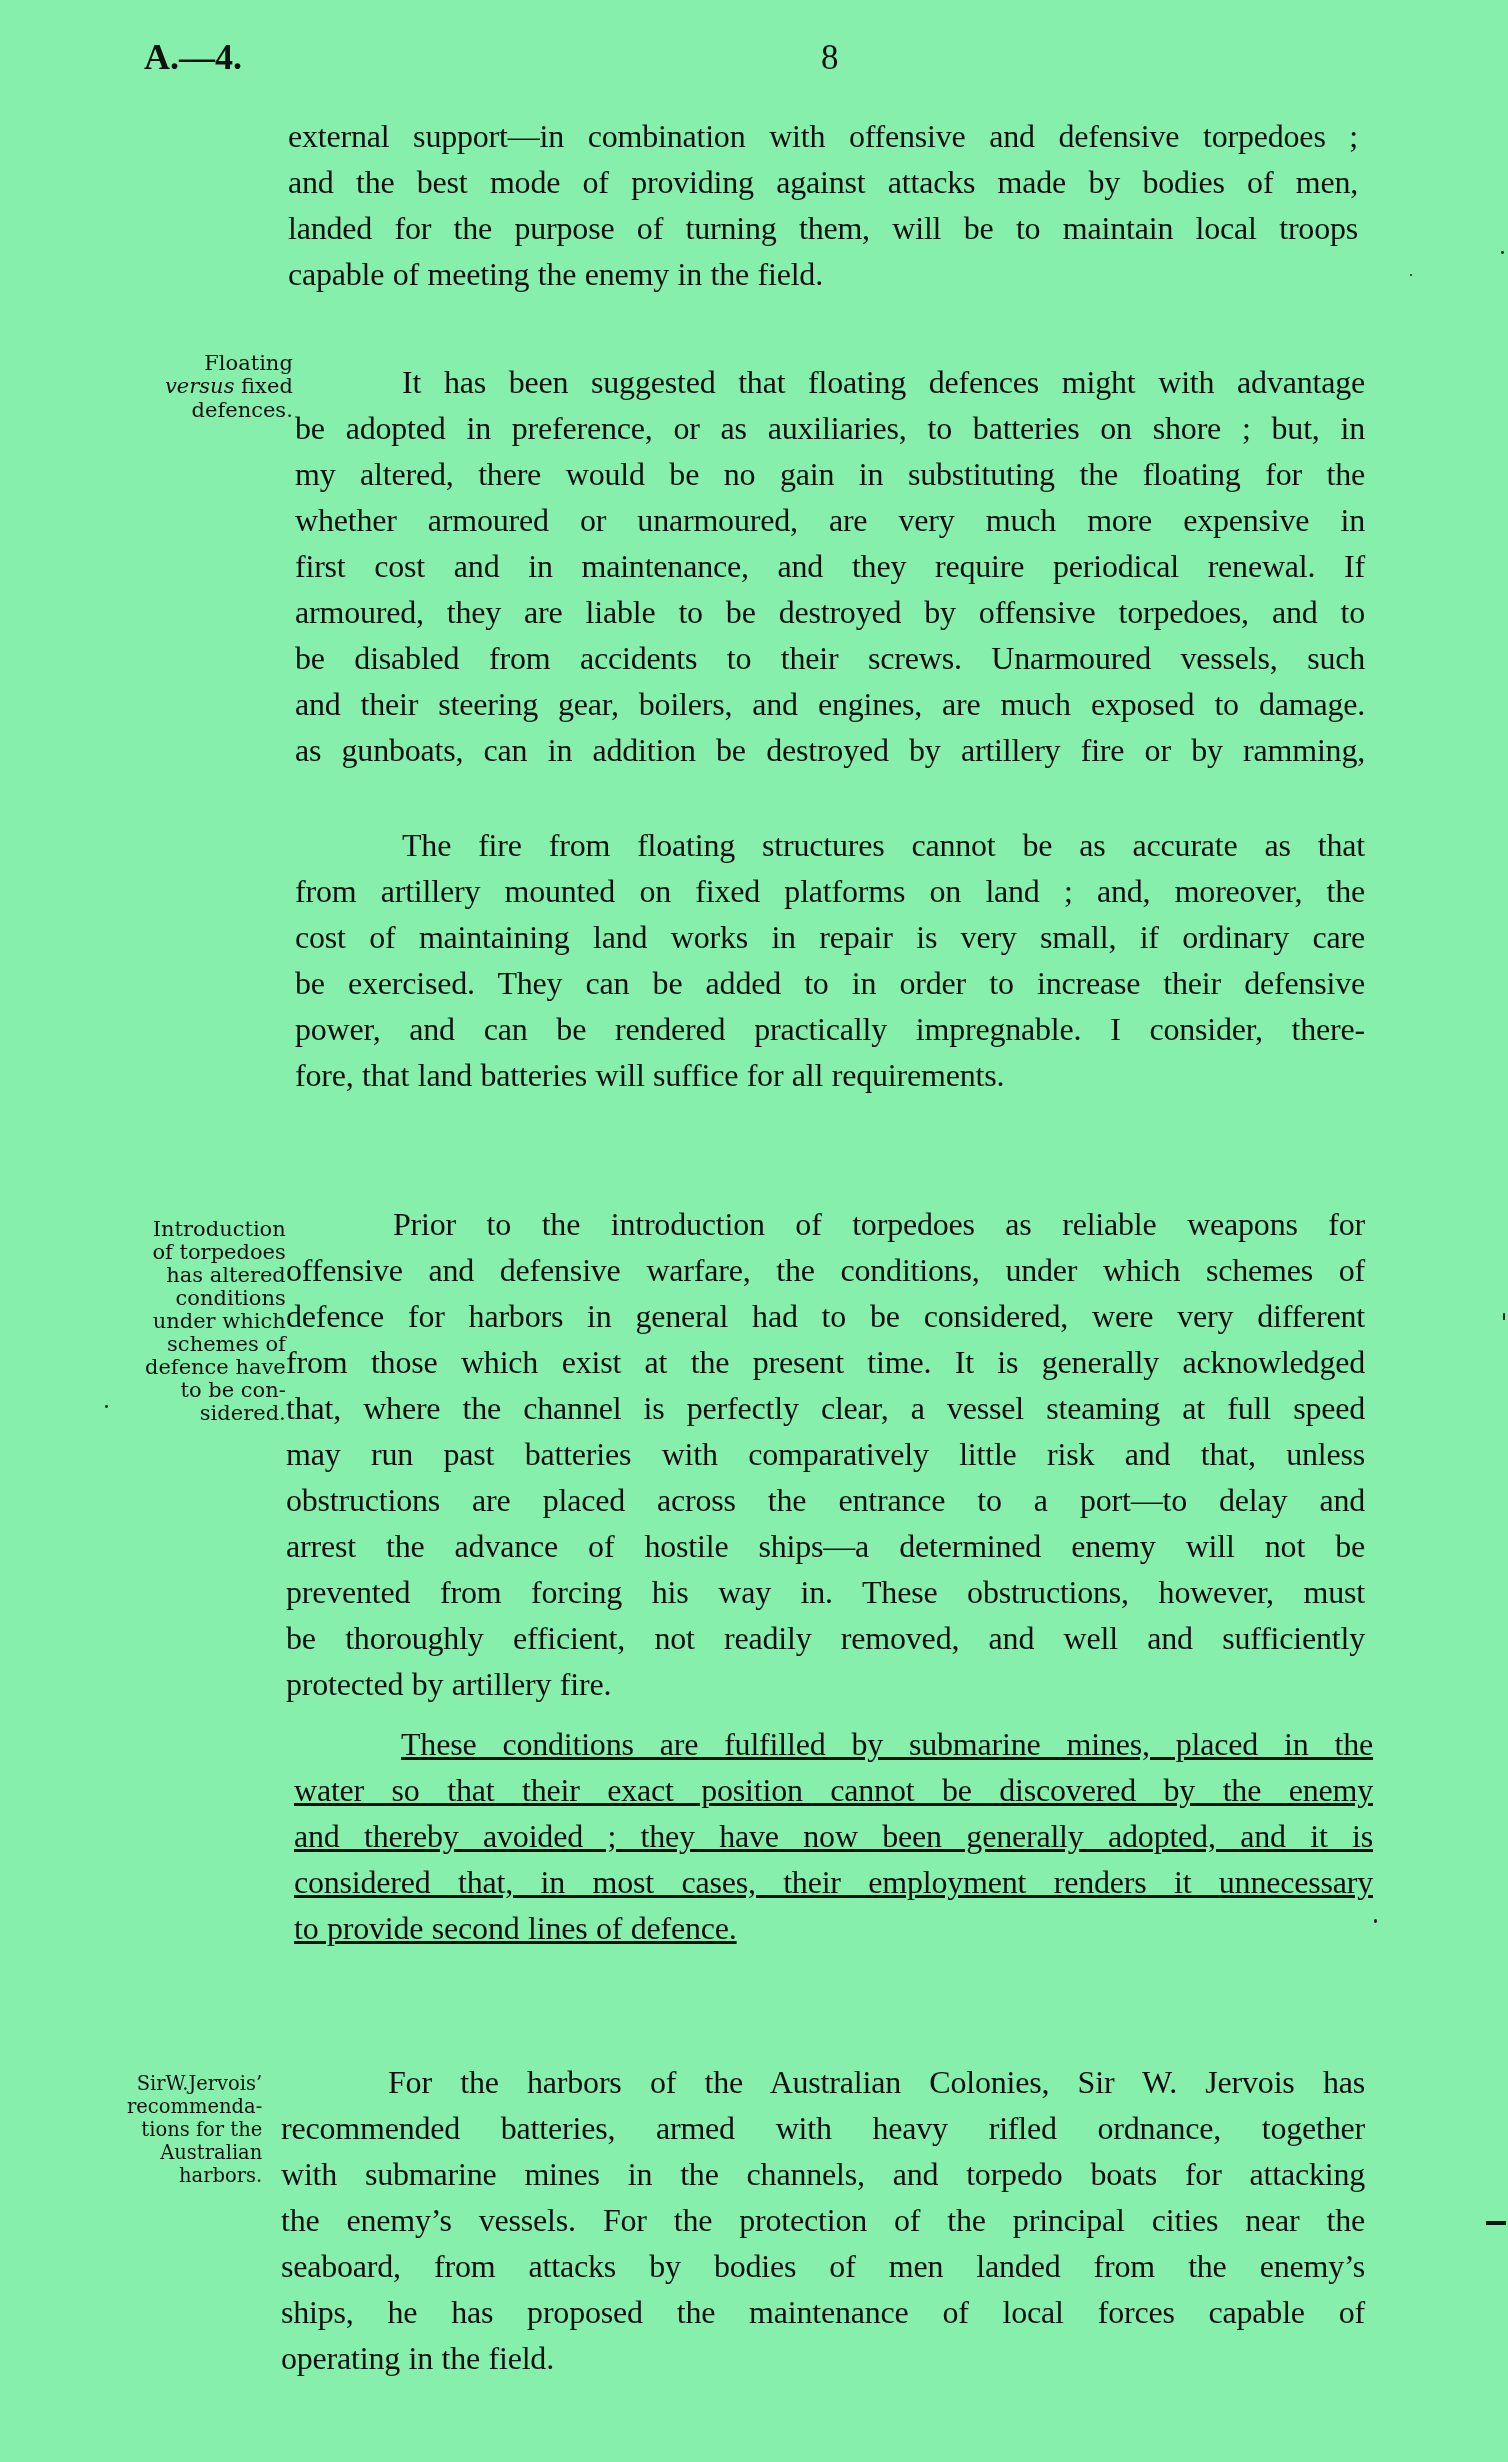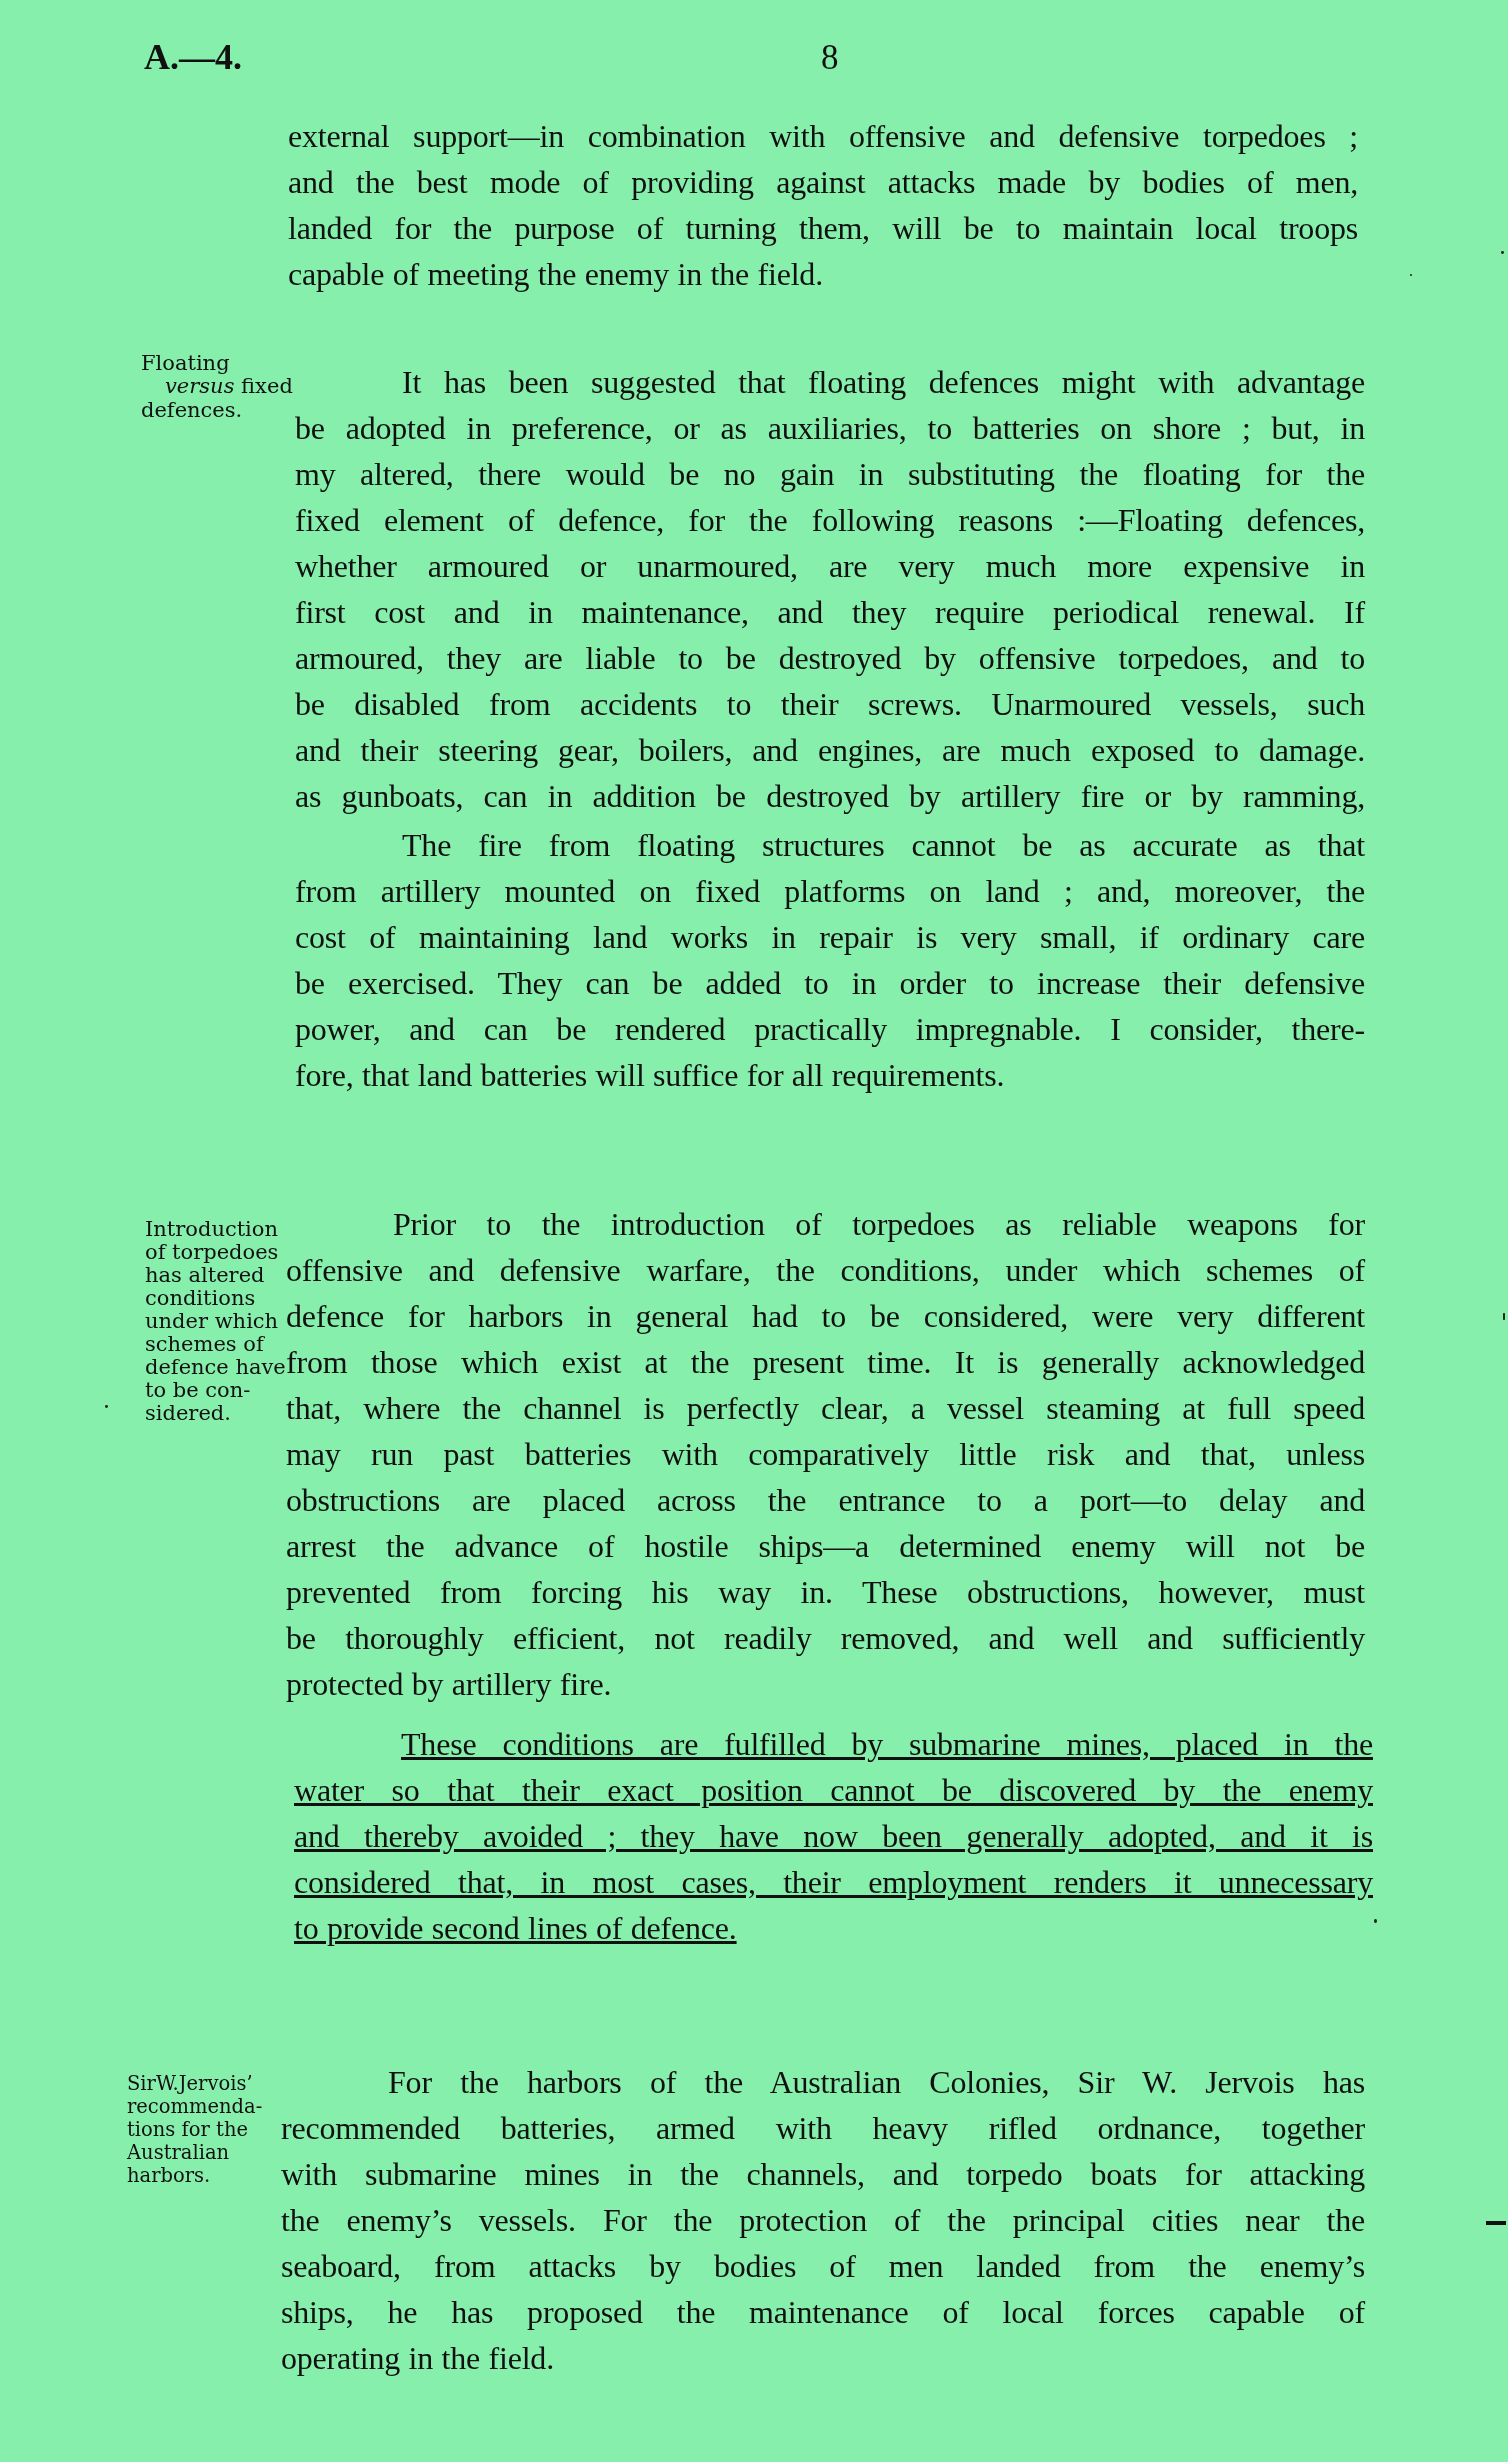--- a/index.html
+++ b/index.html
@@ -7,21 +7,21 @@
          font-family: "Liberation Serif", "DejaVu Serif", serif; color: #111111; }
   .page { position: absolute; left: 0; top: 0; width: 1509px; height: 2462px; background: #86efac; }
   .running-head { position: absolute; font-weight: bold; font-size: 36px; line-height: 43px; letter-spacing: 0px; }
   .page-num { position: absolute; font-size: 35px; line-height: 43px; }
   .para { position: absolute; font-size: 32px; line-height: 46px; text-align: justify;
           text-align-last: left; letter-spacing: -0.2px; word-spacing: 0.7px; margin: 0; }
   .para .line { display: block; text-align: justify; text-align-last: justify; white-space: nowrap; }
   .para .line.last { text-align-last: left; }
   .para .line.indent { padding-left: 107px; }
   .margin-note { position: absolute; font-size: 21px; line-height: 23.4px; font-family: "DejaVu Serif", "Liberation Serif", serif; }
-  .margin-note .ml { display: block; white-space: nowrap; }
+  .margin-note .ml { display: block; white-space: nowrap; text-align: right; }
   .margin-note em { font-style: italic; margin-left: 24px; }
   .speck { position: absolute; background: #222222; border-radius: 50%; }
   .dash-mark { position: absolute; background: #111111; height: 3.6px; }
 </style>
 </head>
 <body>
 
 <div class="page">
 
   <div class="running-head" style="left:144px; top:36px;">A.—4.</div>
@@ -37,21 +37,20 @@
   <div class="margin-note" style="left:141px; top:352px;">
     <span class="ml">Floating</span>
     <span class="ml"><em>versus</em><span> fixed</span></span>
     <span class="ml">defences.</span>
   </div>
 
   <div class="para" style="left:295px; top:359px; width:1070px;">
     <span class="line indent">It has been suggested that floating defences might with advantage</span>
     <span class="line">be adopted in preference, or as auxiliaries, to batteries on shore ; but, in</span>
     <span class="line">my altered, there would be no gain in substituting the floating for the</span>
-    <span class="line">fixed element of defence, for the following reasons :—Floating defences,</span>
     <span class="line">whether armoured or unarmoured, are very much more expensive in</span>
     <span class="line">first cost and in maintenance, and they require periodical renewal. If</span>
     <span class="line">armoured, they are liable to be destroyed by offensive torpedoes, and to</span>
     <span class="line">be disabled from accidents to their screws. Unarmoured vessels, such</span>
     <span class="line">and their steering gear, boilers, and engines, are much exposed to damage.</span>
     <span class="line">as gunboats, can in addition be destroyed by artillery fire or by ramming,</span>
   </div>
 
   <div class="para" style="left:295px; top:822px; width:1070px;">
     <span class="line indent">The fire from floating structures cannot be as accurate as that</span>

